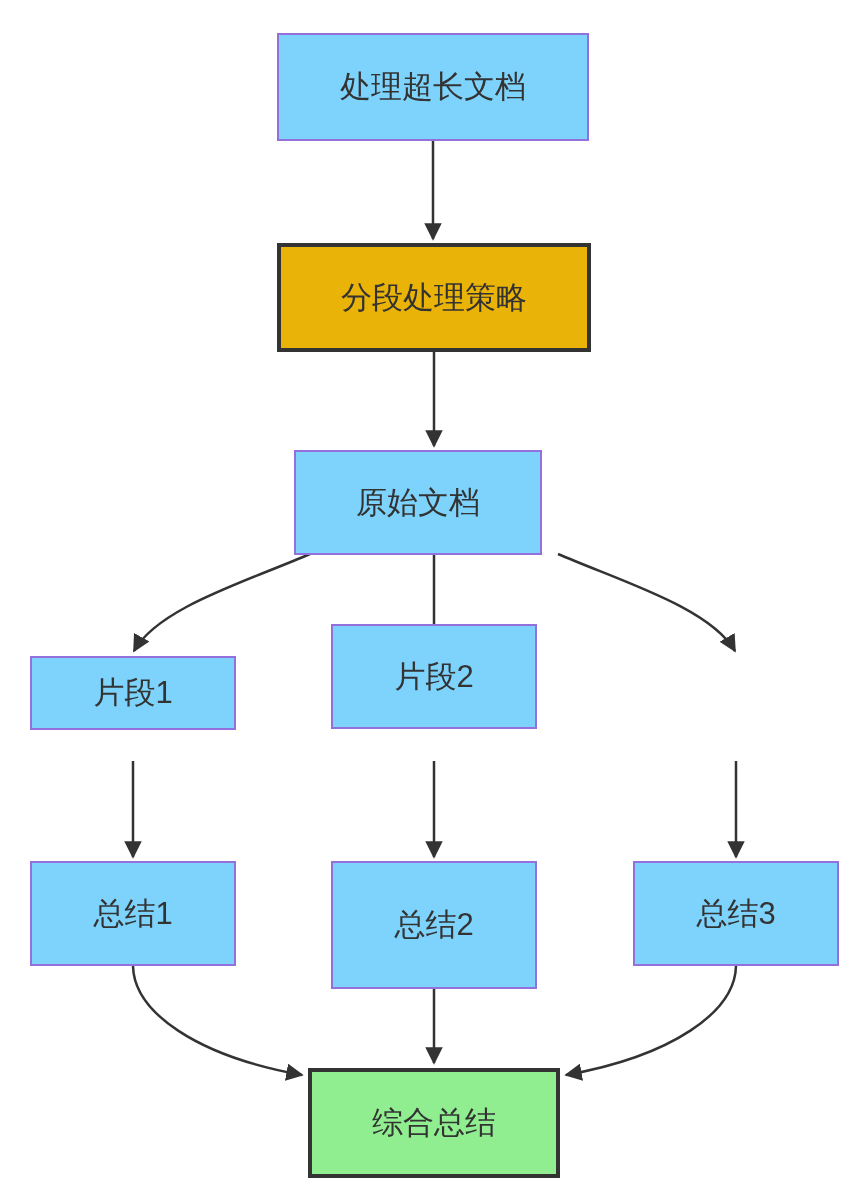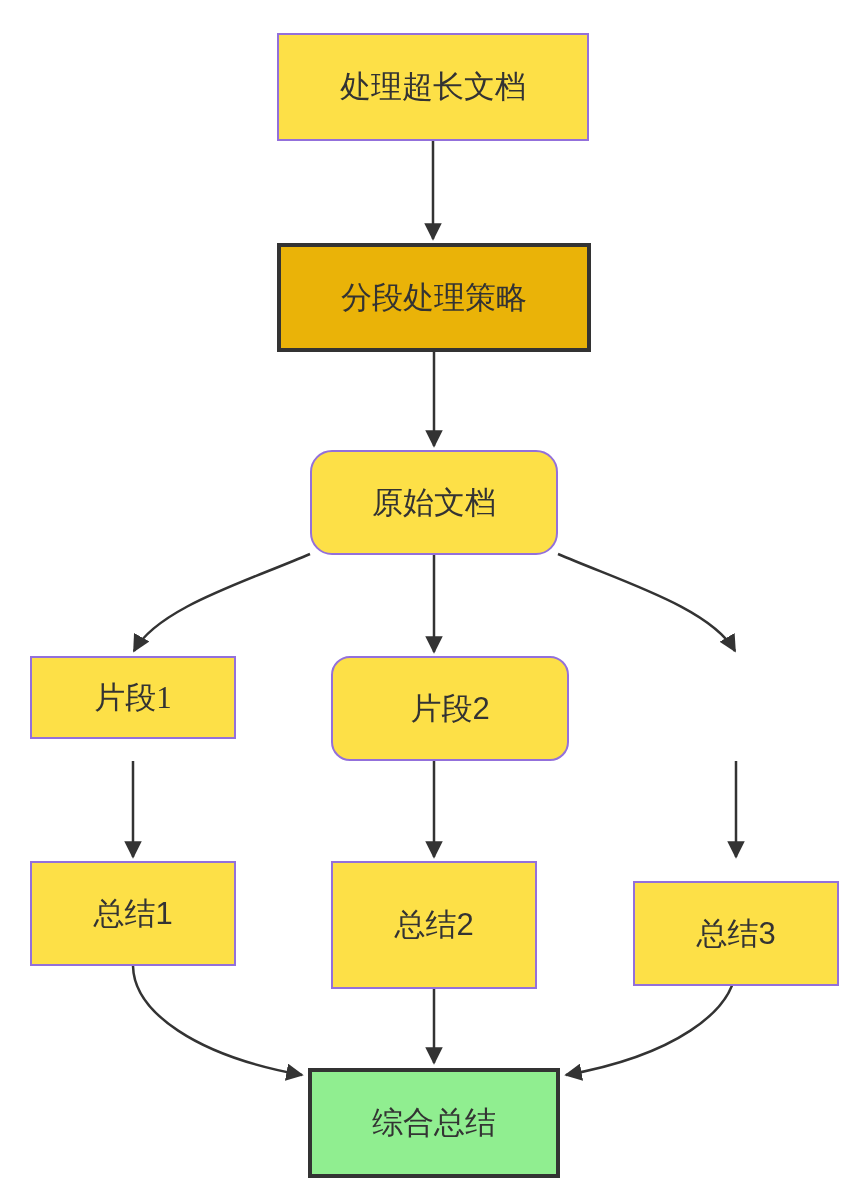--- a/index.html
+++ b/index.html
@@ -27,46 +27,46 @@
     fill: none;
     stroke: #333333;
     stroke-width: 2.5px;
   }
   .node {
     position: absolute;
     box-sizing: border-box;
     display: flex;
     align-items: center;
     justify-content: center;
-    background: #fde047;
+    background: #7dd3fc;
     border: 2px solid #9370DB;
     color: #333333;
     font-size: 31px;
     line-height: 1.2;
     white-space: nowrap;
     text-align: center;
   }
   .node.highlight {
     background: #eab308;
     border: 4px solid #333333;
   }
   .node.success {
     background: #90EE90;
     border: 4px solid #333333;
   }
   
   .n-task      { left: 277px; top: 33px;   width: 312px; height: 108px; }
   .n-strategy  { left: 277px; top: 243px;  width: 314px; height: 109px; }
-  .n-source    { left: 310px; top: 450px;  width: 248px; height: 105px; border-radius: 22px; }
-  .n-fragment1 { left: 30px;  top: 656px;  width: 206px; height: 83px; font-family: Liberation Serif, serif; }
-  .n-fragment2 { left: 331px; top: 656px;  width: 238px; height: 105px; border-radius: 19px; }
+  .n-source    { left: 294px; top: 450px;  width: 248px; height: 105px; }
+  .n-fragment1 { left: 30px;  top: 656px;  width: 206px; height: 74px; }
+  .n-fragment2 { left: 331px; top: 624px;  width: 206px; height: 105px; }
   .n-fragment3 { left: 633px; top: 656px;  width: 206px; height: 105px; }
   .n-summary1  { left: 30px;  top: 861px;  width: 206px; height: 105px; }
   .n-summary2  { left: 331px; top: 861px;  width: 206px; height: 128px; }
-  .n-summary3  { left: 633px; top: 861px;  width: 206px; height: 105px; margin-top: 20px; }
+  .n-summary3  { left: 633px; top: 861px;  width: 206px; height: 105px; }
   .n-final     { left: 308px; top: 1068px; width: 252px; height: 110px; }
 </style>
 </head>
 <body>
 
 <div class="canvas">
 
   <svg class="edges" viewBox="0 0 852 1196">
     <defs>
       <marker id="arrow" viewBox="0 0 10 10" refX="9" refY="5" markerWidth="7" markerHeight="7" orient="auto-start-reverse">

